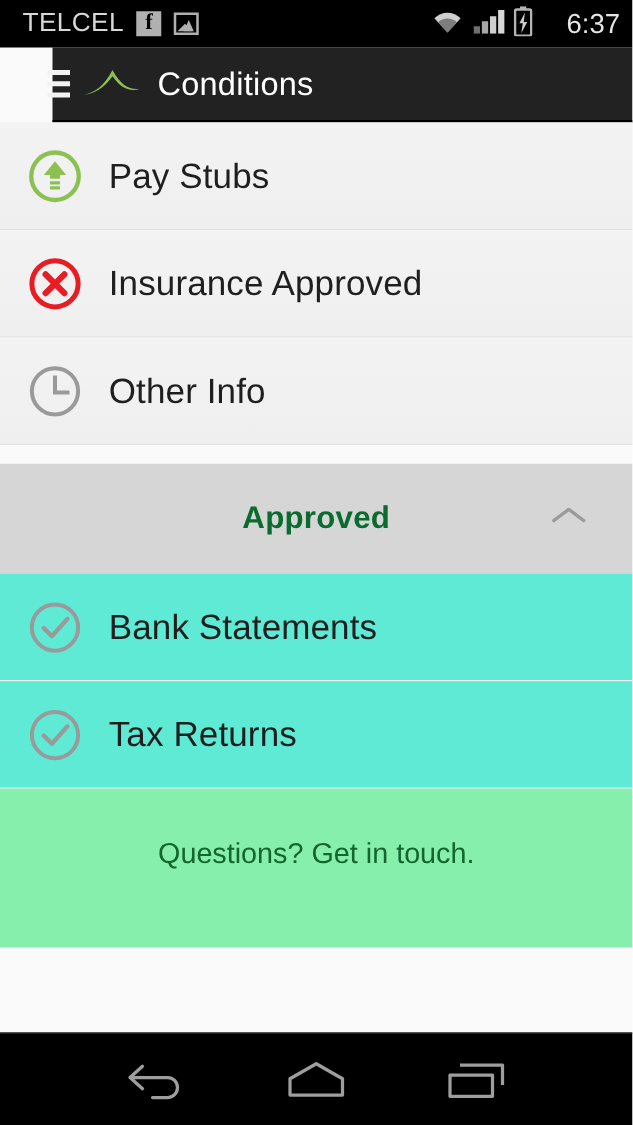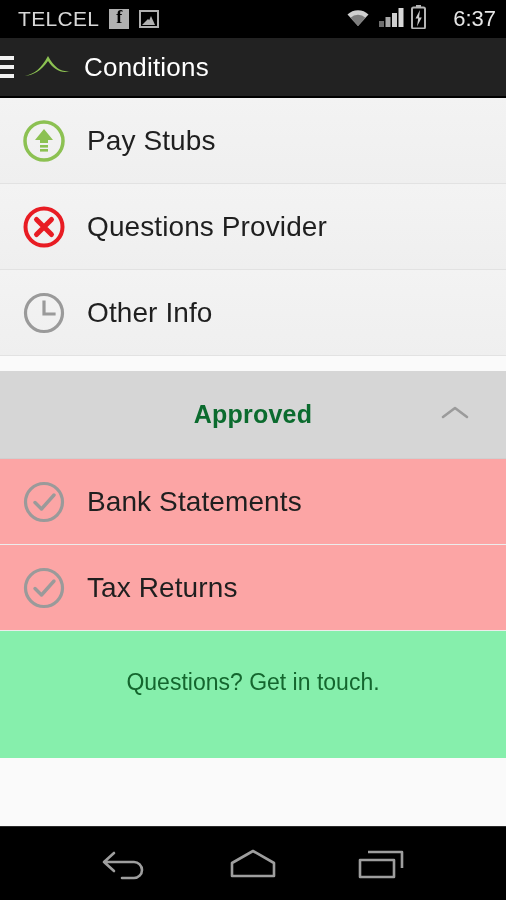--- a/index.html
+++ b/index.html
@@ -49,20 +49,21 @@
     width:0; height:0;
     border-left:4px solid transparent; border-right:4px solid transparent;
     border-bottom:9px solid #b0b0b0;
   }
 
   
   .appbar {
     height:60px; background:#222222;
     display:flex; align-items:center;
     border-bottom:2px solid #000;
+    margin-left:42px;
   }
   .hamburger {
     width:18px; margin-left:-4px;
     display:flex; flex-direction:column; gap:5px;
     flex:0 0 auto;
   }
   .hamburger span { display:block; height:4px; background:#f2f2f2; }
   .logo-peak { margin-left:10px; flex:0 0 auto; }
   .appbar-title {
     color:#ffffff; font-size:26px; margin-left:12px;
@@ -90,21 +91,21 @@
     position:relative;
     border-bottom:1px solid #cfcfcf;
     margin-top:15px;
   }
   .section-title {
     font-size:25px; font-weight:bold; color:#0b6b2e;
     letter-spacing:.2px;
   }
   .section-chevron { position:absolute; right:36px; top:50%; transform:translateY(-50%); }
 
-  .list-approved .row { background:#fca5a5; border-bottom:1px solid #ececec; }
+  .list-approved .row { background:#5eead4; border-bottom:1px solid #ececec; }
 
   
   .footer {
     height:127px; background:#86efac;
     display:flex; align-items:flex-start; justify-content:center;
     padding-top:38px;
   }
   .footer-link {
     color:#14662e; font-size:23px; text-decoration:none;
   }
@@ -184,21 +185,21 @@
       <span class="row-label">Pay Stubs</span>
     </div>
 
     <div class="row">
       <span class="row-icon">
         <svg width="44" height="44" viewBox="0 0 44 44">
           <circle cx="22" cy="22" r="18.5" fill="none" stroke="#e81c23" stroke-width="4"></circle>
           <path d="M14.5 14.5 L29.5 29.5 M29.5 14.5 L14.5 29.5" stroke="#e81c23" stroke-width="5" stroke-linecap="round"></path>
         </svg>
       </span>
-      <span class="row-label">Questions Provider</span>
+      <span class="row-label">Insurance Approved</span>
     </div>
 
 
     <div class="row">
       <span class="row-icon">
         <svg width="44" height="44" viewBox="0 0 44 44">
           <circle cx="22" cy="22" r="18.5" fill="none" stroke="#9a9a9a" stroke-width="3.2"></circle>
           <path d="M22 11 V23 H32" fill="none" stroke="#9a9a9a" stroke-width="3.2" stroke-linecap="square"></path>
         </svg>
       </span>

